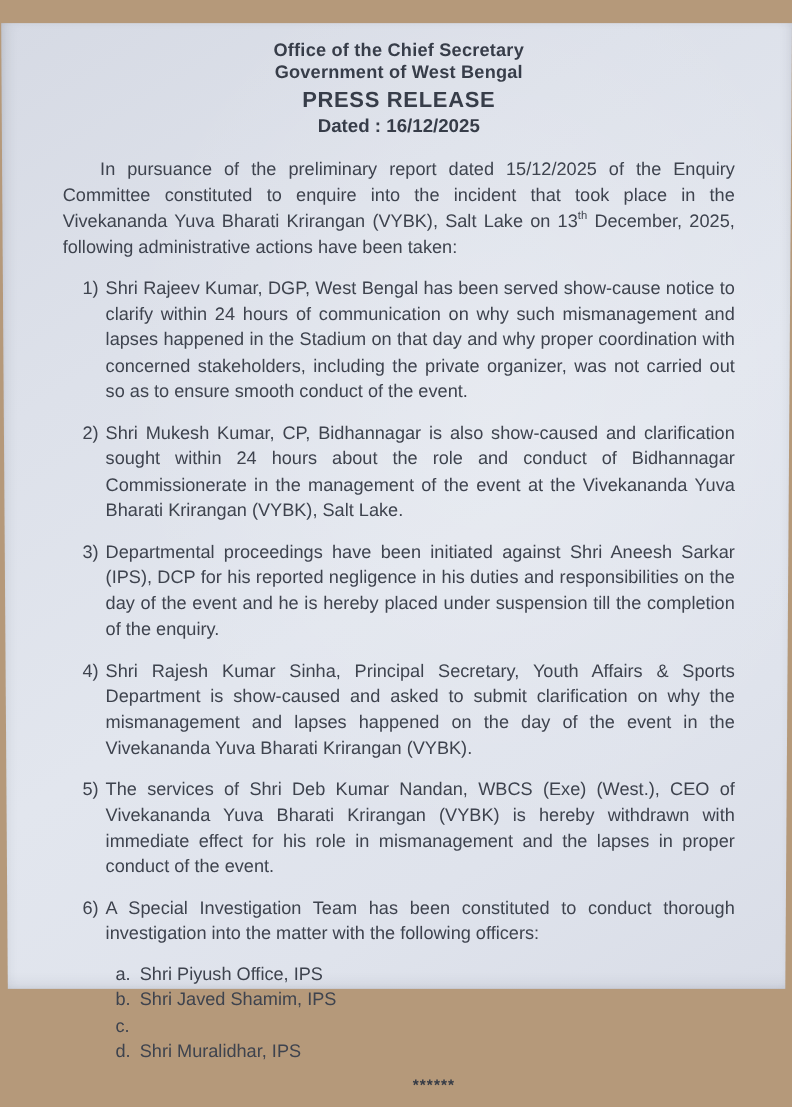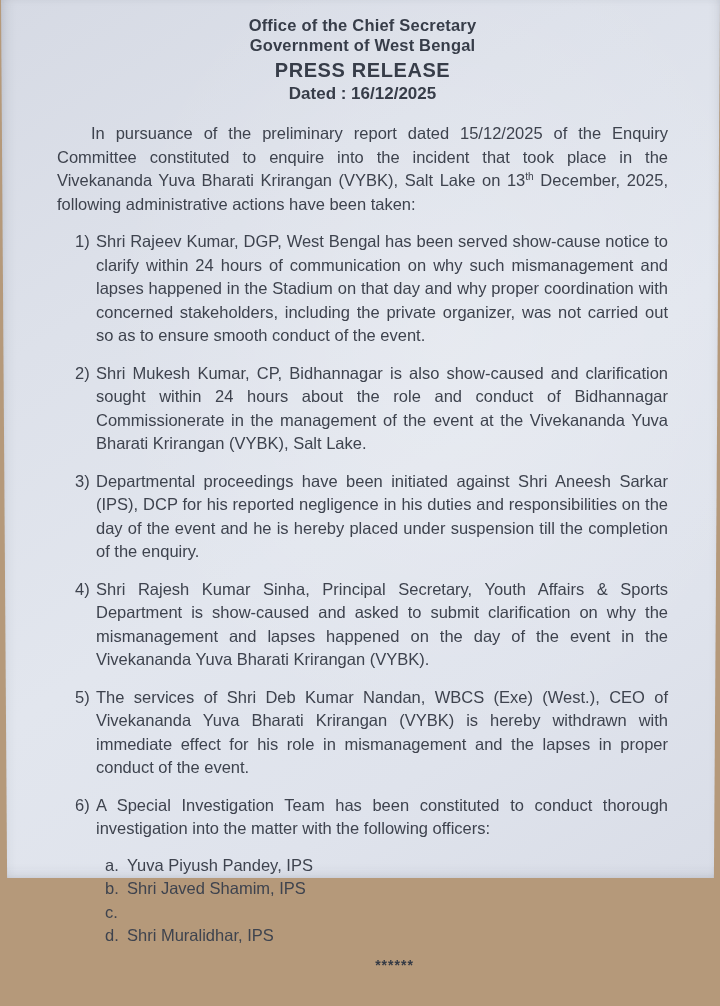--- a/index.html
+++ b/index.html
@@ -12,20 +12,21 @@
     background: #b5997a;
     overflow: hidden;
     position: relative;
     font-family: "Liberation Sans", "DejaVu Sans", sans-serif;
   }
   .stage {
     position: absolute;
     inset: 0;
     width: 720px;
     height: 878px;
+    margin-top: 21px;
   }
   
   .paper {
     position: absolute;
     inset: 0;
     clip-path: polygon(1px 0px, 720px 0px, 713px 1006px, 8px 1006px);
     background:
       radial-gradient(ellipse at 62% 38%, rgba(255,255,255,0.20) 0%, rgba(255,255,255,0.0) 55%),
       linear-gradient(148deg, #d6dae4 0%, #dde1ea 28%, #e2e6ee 55%, #dfe3ec 78%, #d9dde7 100%);
     box-shadow: inset 10px 0 14px -8px rgba(55,58,70,0.22),
@@ -154,21 +155,21 @@
         </li>
         <li class="item">
           <span class="marker">6)</span>
           <span class="item-text">A Special Investigation Team has been constituted to conduct thorough investigation into the matter with the following officers:</span>
         </li>
       </ol>
 
       <ol class="officers">
         <li class="officer">
           <span class="o-marker">a.</span>
-          <span class="o-text">Yuva Piyush Pandey, IPS</span>
+          <span class="o-text">Shri Piyush Office, IPS</span>
         </li>
         <li class="officer">
           <span class="o-marker">b.</span>
           <span class="o-text">Shri Javed Shamim, IPS</span>
         </li>
         <li class="officer">
           <span class="o-marker">c.</span>
         </li>
         <li class="officer">
           <span class="o-marker">d.</span>

